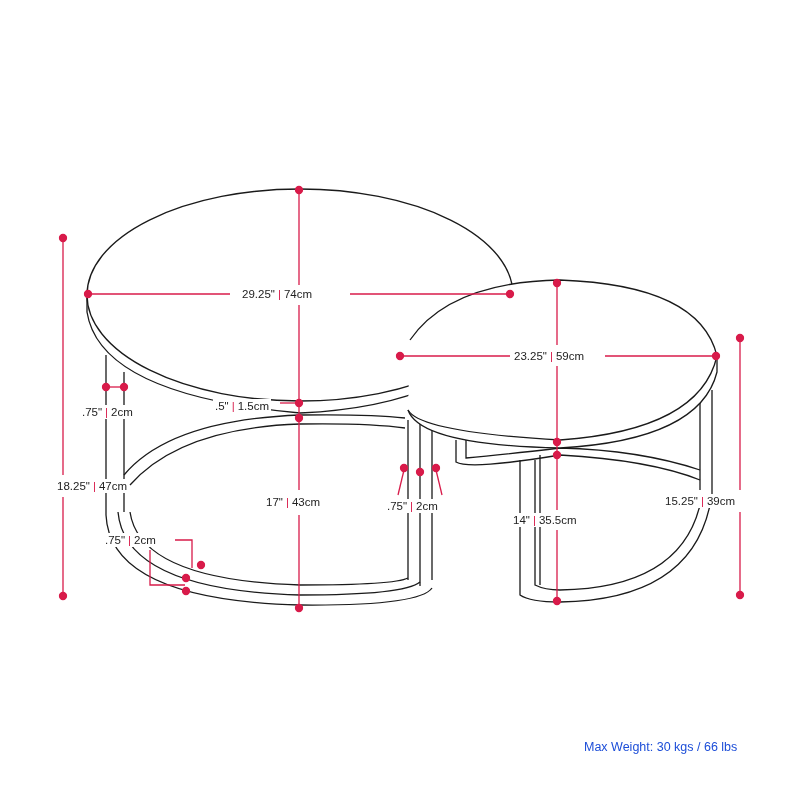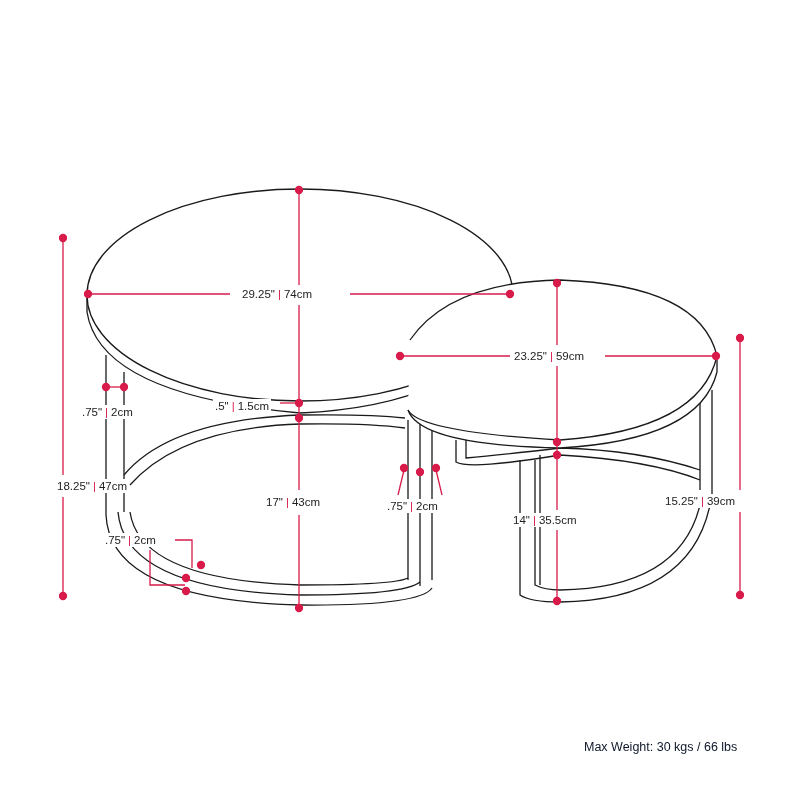--- a/index.html
+++ b/index.html
@@ -1,20 +1,20 @@
 <!DOCTYPE html>
 <html><head>
 <meta charset="utf-8">
 <style>
   html, body { margin:0; padding:0; background:#ffffff; }
   body { width:800px; height:800px; position:relative; overflow:hidden; font-family:"Liberation Sans", sans-serif; }
   #diagram { position:absolute; left:0; top:0; width:800px; height:800px; }
   .lbl { position:absolute; font-size:11.5px; color:#222; background:#fff; padding:0 2px; white-space:nowrap; line-height:14px; }
   .lbl .sep { color:#d81b4a; margin:0 3px; }
-  .footer { position:absolute; left:584px; top:740px; font-size:12.5px; color:#0f172a; }
+  .footer { position:absolute; left:584px; top:740px; font-size:12.5px; color:#1d4ed8; }
 </style>
 </head>
 <body>
 
 <svg id="diagram" viewBox="0 0 800 800" xmlns="http://www.w3.org/2000/svg">
   <g fill="none" stroke="#1a1a1a" stroke-width="1.3">
 
     <path d="M106,515 Q110,600 300,605 Q420,606 432,588"></path>
     <path d="M118,512 Q125,590 300,595 Q405,595 420,582"></path>
     <path d="M130,512 Q140,580 300,585 Q395,585 408,578"></path>

